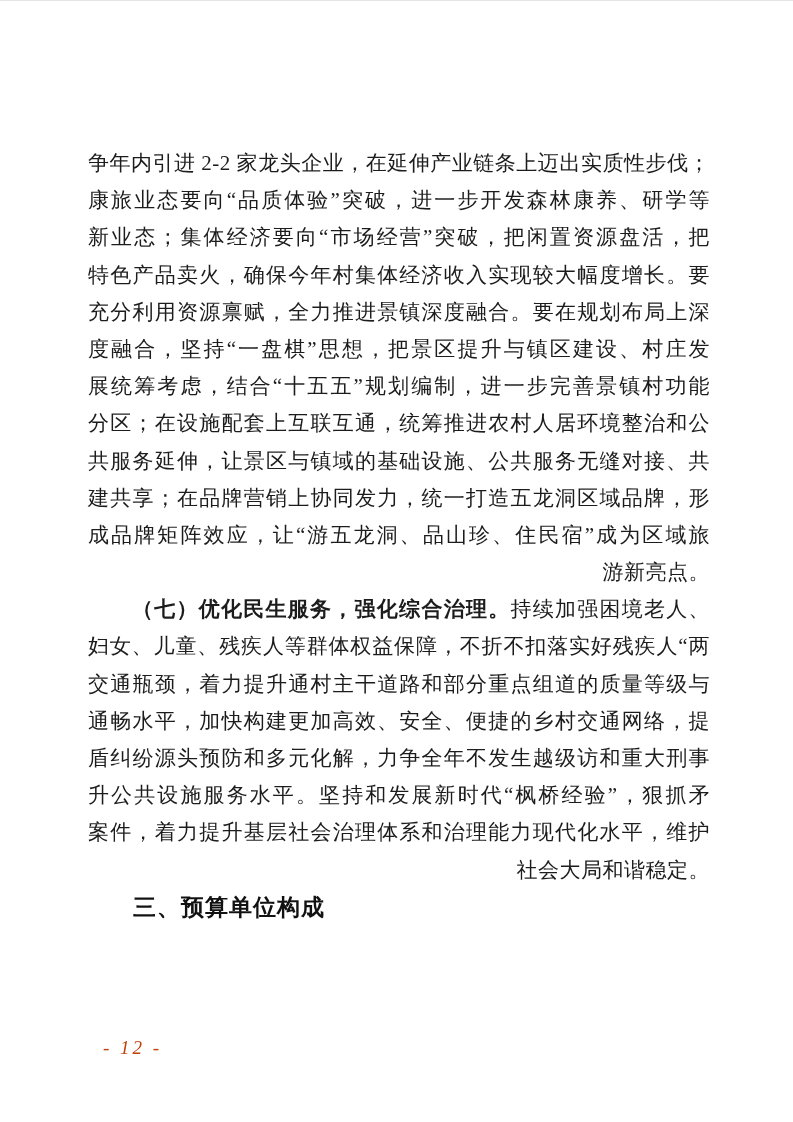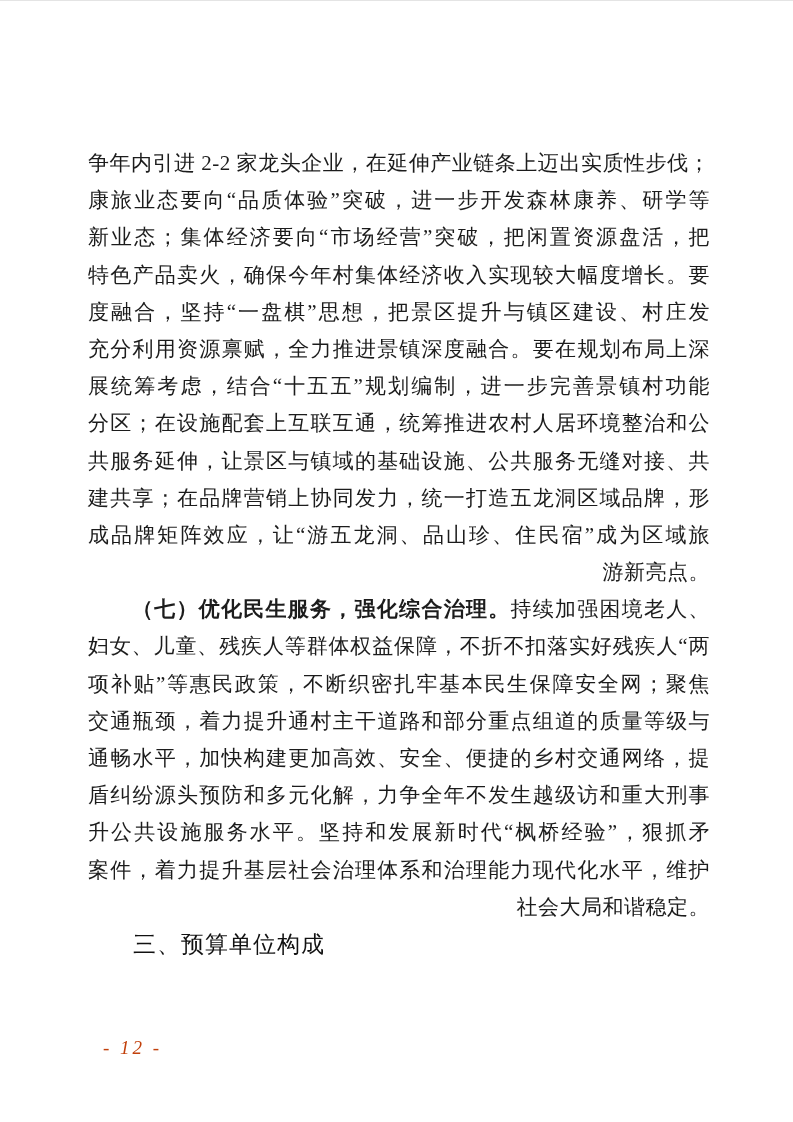--- a/index.html
+++ b/index.html
@@ -42,21 +42,21 @@
   }
   
   .ind {
     padding-left: 44px;
   }
   .b {
     font-weight: bold;
   }
   .heading {
     font-family: "Liberation Sans", sans-serif;
-    font-weight: normal;
+    font-weight: bold;
     font-size: 23px;
     letter-spacing: 1px;
     padding-left: 45px;
     color: #111111;
   }
   .page-number {
     position: absolute;
     left: 103px;
     top: 1036px;
     font-size: 19px;
@@ -66,33 +66,32 @@
   }
 </style>
 </head>
 <body>
 
 <div class="textblock">
   <div class="line jl">争年内引进 2-2 家龙头企业，在延伸产业链条上迈出实质性步伐；</div>
   <div class="line jl">康旅业态要向“品质体验”突破，进一步开发森林康养、研学等</div>
   <div class="line jl">新业态；集体经济要向“市场经营”突破，把闲置资源盘活，把</div>
   <div class="line jl">特色产品卖火，确保今年村集体经济收入实现较大幅度增长。要</div>
+  <div class="line jl">充分利用资源禀赋，全力推进景镇深度融合。要在规划布局上深</div>
   <div class="line jl">度融合，坚持“一盘棋”思想，把景区提升与镇区建设、村庄发</div>
-  <div class="line jl">充分利用资源禀赋，全力推进景镇深度融合。要在规划布局上深</div>
   <div class="line jl">展统筹考虑，结合“十五五”规划编制，进一步完善景镇村功能</div>
   <div class="line jl">分区；在设施配套上互联互通，统筹推进农村人居环境整治和公</div>
   <div class="line jl">共服务延伸，让景区与镇域的基础设施、公共服务无缝对接、共</div>
   <div class="line jl">建共享；在品牌营销上协同发力，统一打造五龙洞区域品牌，形</div>
   <div class="line jl">成品牌矩阵效应，让“游五龙洞、品山珍、住民宿”成为区域旅</div>
   <div class="line pl">游新亮点。</div>
   <div class="line jl ind">
     <span class="b">（七）优化民生服务，强化综合治理。</span><span>持续加强困境老人、</span>
   </div>
   <div class="line jl">妇女、儿童、残疾人等群体权益保障，不折不扣落实好残疾人“两</div>
-  <div class="line jl">项补贴”等惠民政策，不断织密扎牢基本民生保障安全网；聚焦</div>
   <div class="line jl">交通瓶颈，着力提升通村主干道路和部分重点组道的质量等级与</div>
   <div class="line jl">通畅水平，加快构建更加高效、安全、便捷的乡村交通网络，提</div>
   <div class="line jl">盾纠纷源头预防和多元化解，力争全年不发生越级访和重大刑事</div>
   <div class="line jl">升公共设施服务水平。坚持和发展新时代“枫桥经验”，狠抓矛</div>
   <div class="line jl">案件，着力提升基层社会治理体系和治理能力现代化水平，维护</div>
   <div class="line pl">社会大局和谐稳定。</div>
   <div class="line heading">三、预算单位构成</div>
 </div>
 
 <div class="page-number">- 12 -</div>

